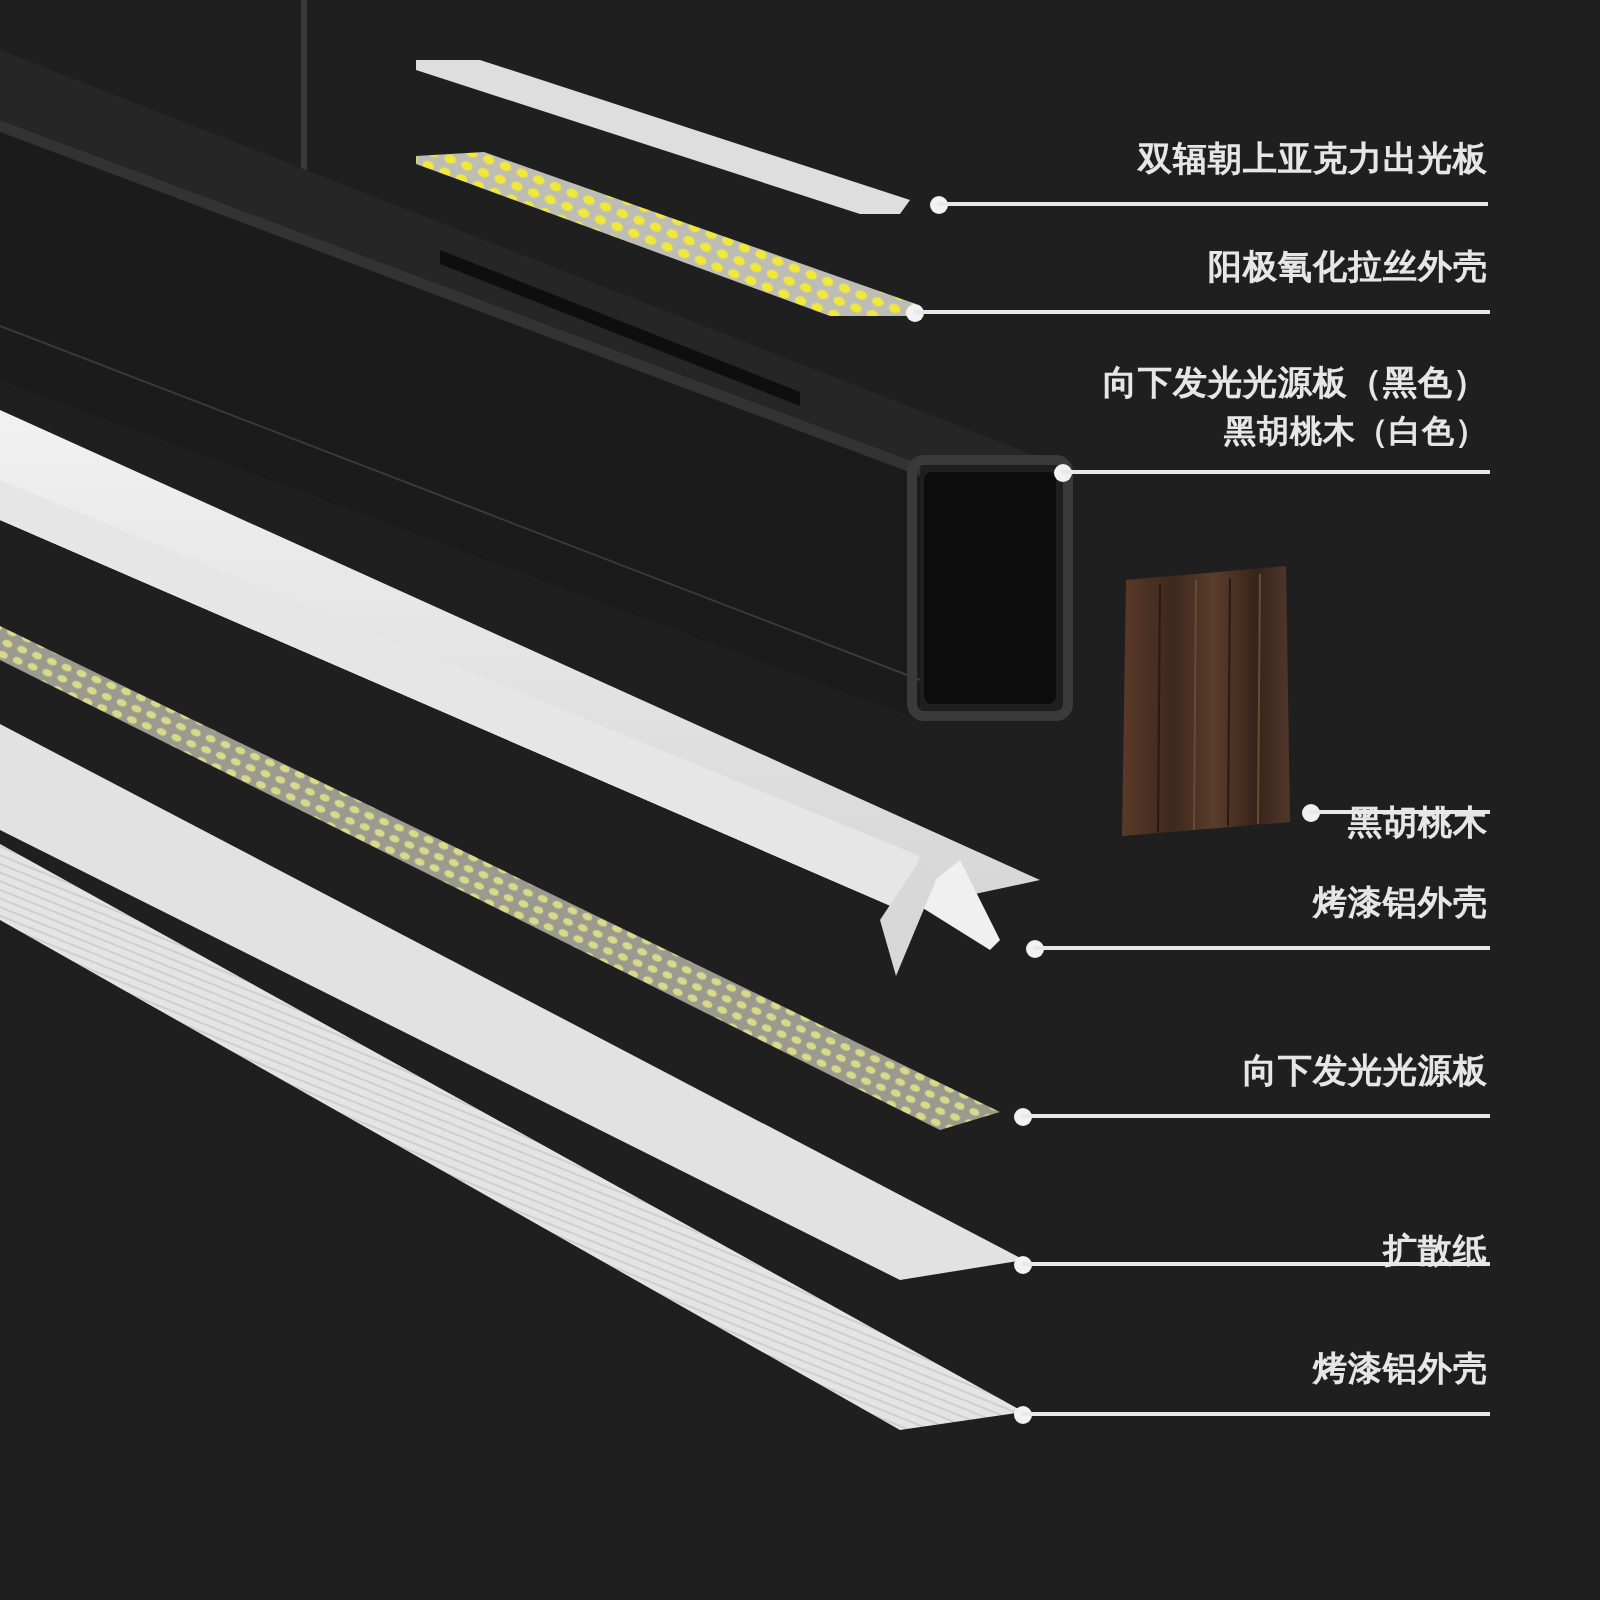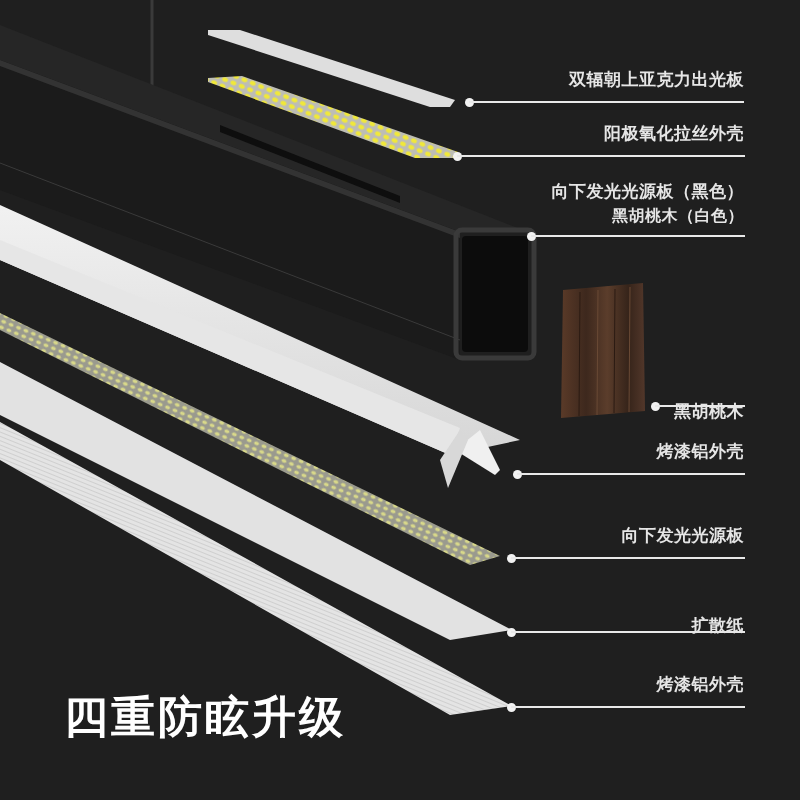--- a/index.html
+++ b/index.html
@@ -128,14 +128,13 @@
     <div class="dot" style="left:511px;top:632px;"></div>
     <div class="leader" style="left:511px;top:631px;width:234px;"></div>
   </div>
 
   <div>
     <span class="label" style="top:673px;">烤漆铝外壳</span>
     <div class="dot" style="left:511px;top:707px;"></div>
     <div class="leader" style="left:511px;top:706px;width:234px;"></div>
   </div>
 
-  <div class="headline">四重防眩升级</div>
 </div>
 
 </body></html>

